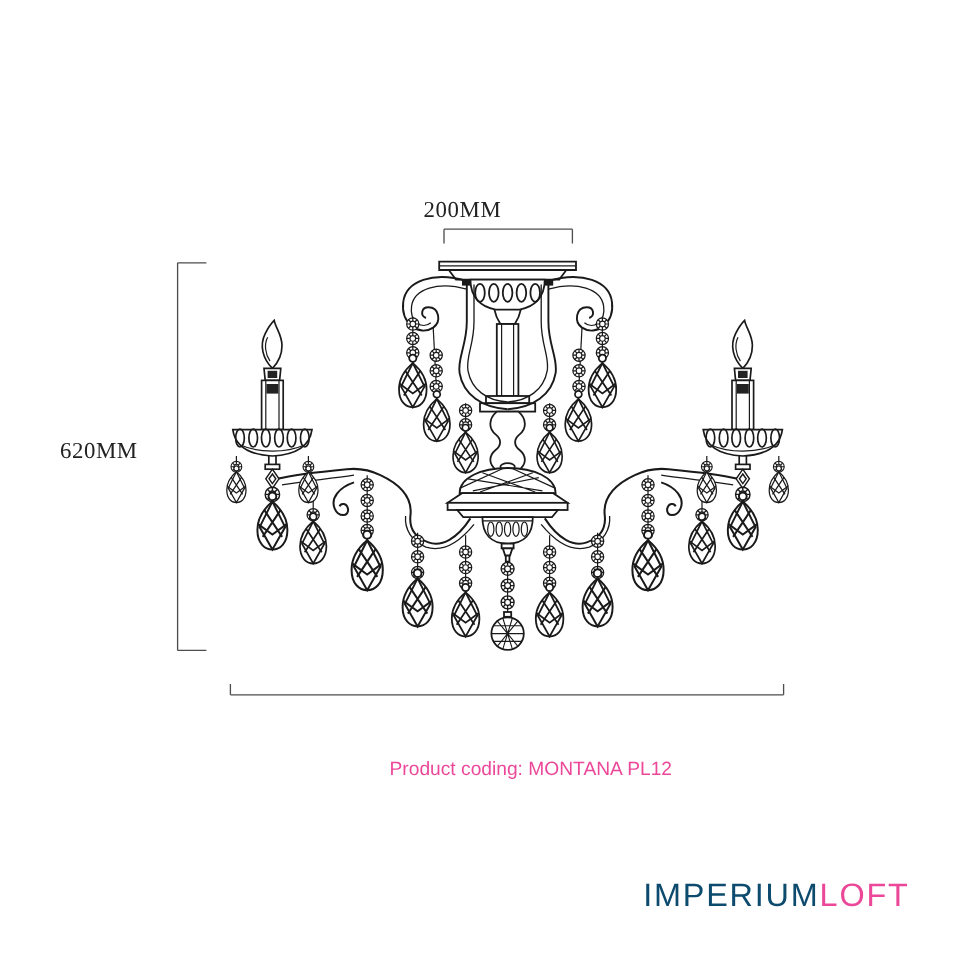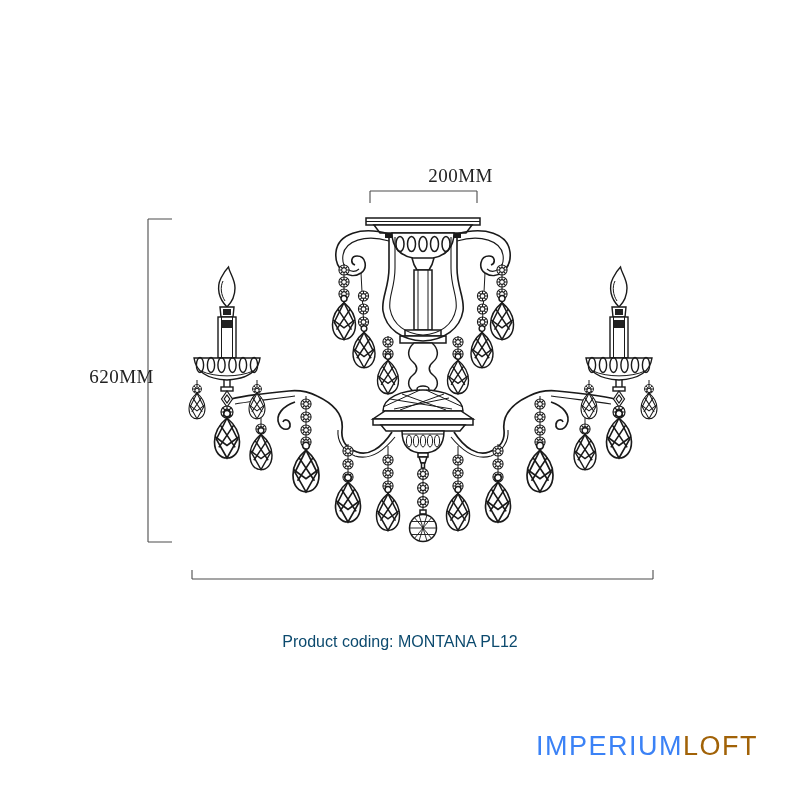--- a/index.html
+++ b/index.html
@@ -1,30 +1,30 @@
 <!DOCTYPE html>
 <html><head>
 <meta charset="utf-8">
 <style>
   html,body{margin:0;padding:0;}
   body{width:800px;height:800px;background:#ffffff;position:relative;overflow:hidden;
        font-family:"Liberation Sans", sans-serif;}
   .page{position:absolute;inset:0;background:#fff;}
   svg.art{position:absolute;left:0;top:0;}
   .dim{position:absolute;font-family:"Liberation Serif", serif;font-size:19px;color:#222;
-       letter-spacing:0.5px;text-align:right;white-space:nowrap;}
+       letter-spacing:0.5px;text-align:left;white-space:nowrap;}
   #dim-top{left:353px;top:165px;width:140px;}
   #dim-left{left:50px;top:366px;width:104px;font-family:Liberation Serif, serif;}
   #dim-bottom{left:353px;top:586px;width:140px;}
-  .product{position:absolute;left:240px;top:633px;width:320px;text-align:center;
-       font-family:"Liberation Sans", sans-serif;font-size:16px;color:#0c4a6e;}
+  .product{position:absolute;left:240px;top:633px;width:320px;text-align:right;
+       font-family:"Liberation Sans", sans-serif;font-size:16px;color:#ec4899;}
   .logo{position:absolute;right:42px;top:731px;font-size:27px;letter-spacing:1.5px;
        font-family:"Liberation Sans", sans-serif;white-space:nowrap;}
-  .logo .gray{color:#3b82f6;}
-  .logo .pink{color:#a16207;}
+  .logo .gray{color:#0c4a6e;}
+  .logo .pink{color:#ec4899;}
 </style>
 </head>
 <body>
 
 <div class="page">
 
 <svg class="art" width="800" height="800" viewBox="0 0 800 800">
   <defs>
 
     <g id="drop" stroke="#1a1a1a" stroke-width="1.3" fill="none">

